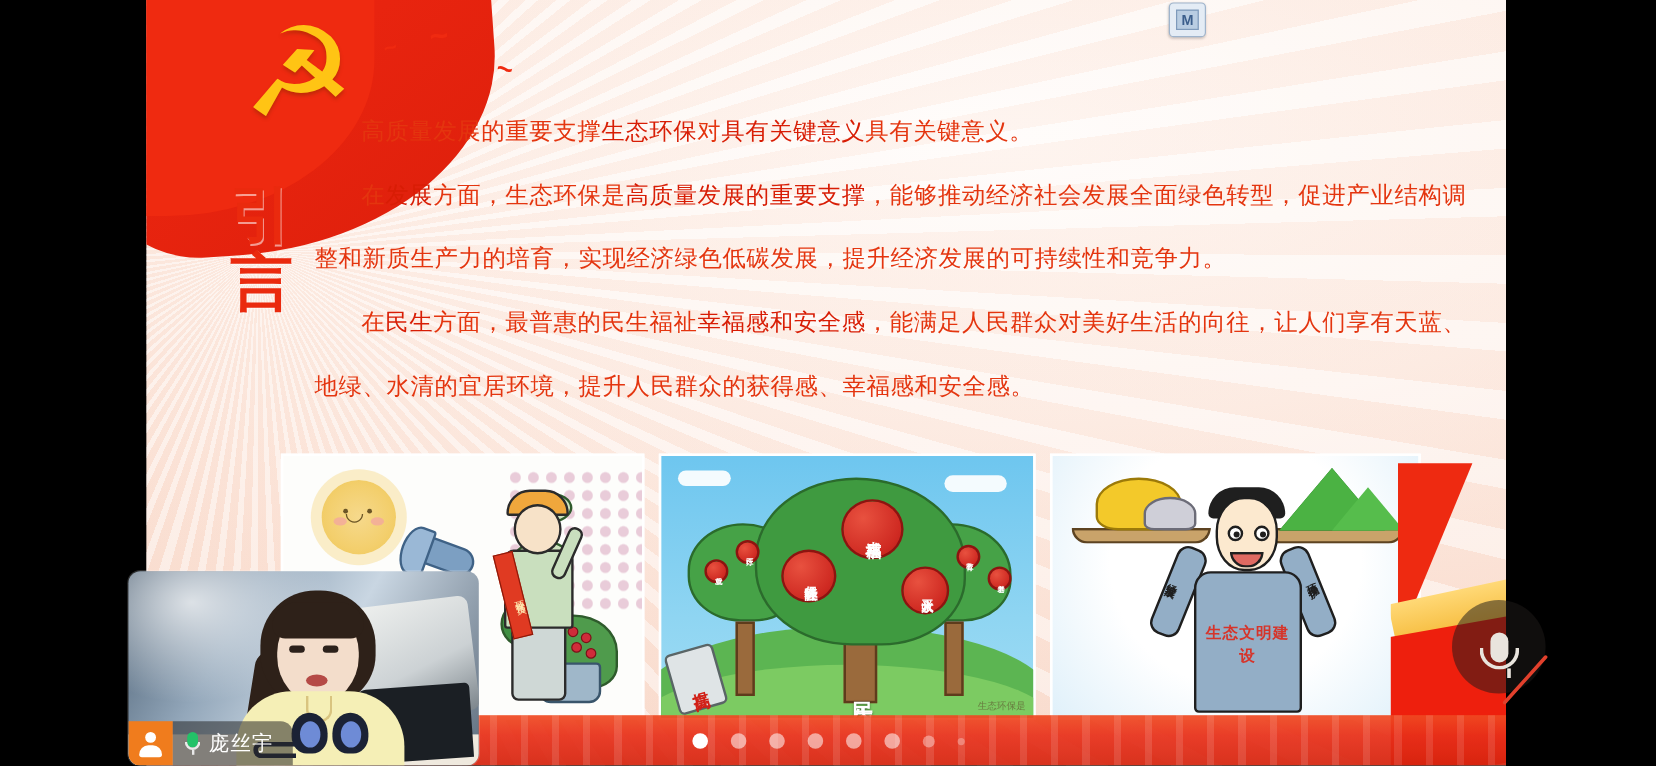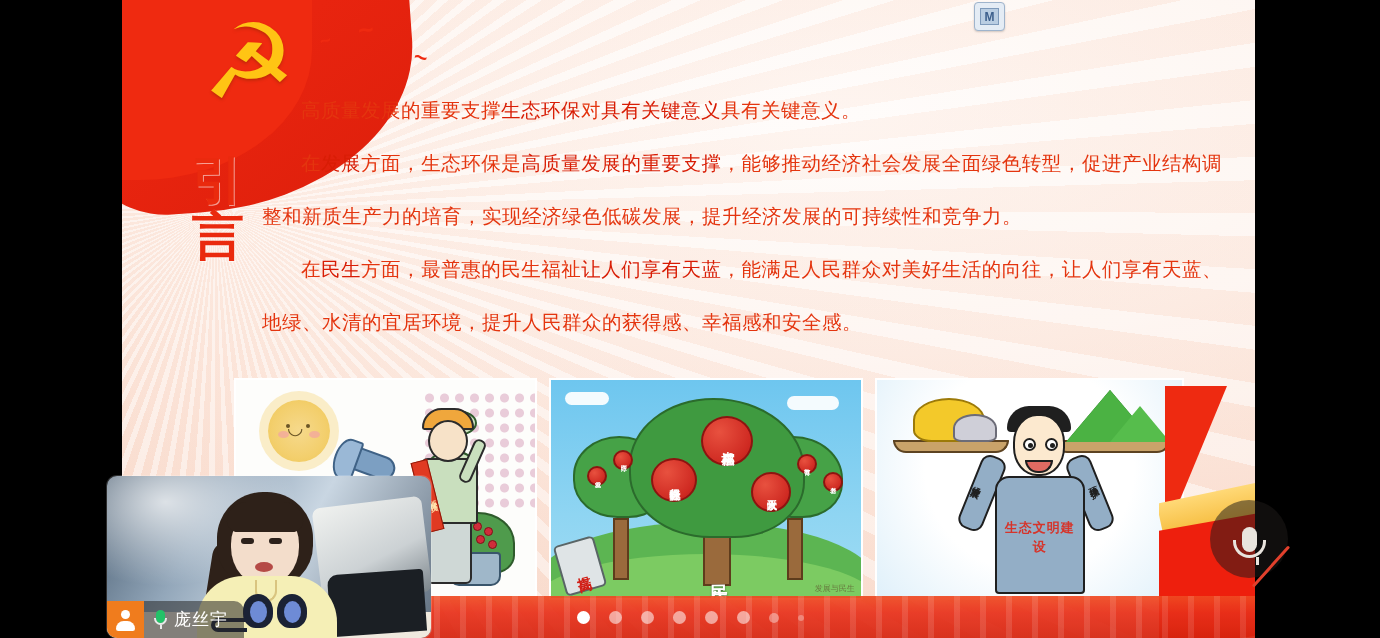--- a/index.html
+++ b/index.html
@@ -354,21 +354,21 @@
   .mic-fab .stem{
     position:absolute; left:14px; top:30px; width:3px; height:8px; background:#e9e4dd;
   }
   .mic-fab .slash{
     position:absolute; left:2px; top:38px; width:54px; height:3px;
     background:#e2402c; transform:rotate(-48deg); border-radius:2px;
   }
 
   
   .pip{
-    position:absolute; left:107px; top:476px; width:324px; height:162px;
+    position:absolute; left:107px; top:476px; width:292px; height:162px;
     border-radius:10px; overflow:hidden; z-index:50;
     background:linear-gradient(120deg,#4b5f73 0%,#93a7ba 30%,#c9d6e2 55%,#5e6d7d 100%);
     box-shadow:0 0 0 1px rgba(255,255,255,.18);
   }
   .pip .roomlight{
     position:absolute; left:-10%; top:-20%; width:70%; height:90%;
     background:radial-gradient(ellipse at 40% 40%, rgba(255,255,255,.75), rgba(255,255,255,0) 68%);
   }
   .pip .deskthing{
     position:absolute; right:4px; top:26px; width:110px; height:96px;
@@ -494,21 +494,21 @@
     <div class="bird b3">~</div>
 
     <div class="lead-title">
       <span>引</span>
       <span>言</span>
     </div>
 
     <div class="copy" id="copy">
         <p><span>高质量发展的重要支撑</span><b>生态环保</b><span>对</span><b>具有关键意义</b><span>具有关键意义。</span></p>
         <p><span>在</span><b>发展</b><span>方面，生态环保是</span><b>高质量发展的重要支撑</b><span>，能够推动经济社会发展全面绿色转型，促进产业结构调整和新质生产力的培育，实现经济绿色低碳发展，提升经济发展的可持续性和竞争力。</span></p>
-        <p><span>在</span><b>民生</b><span>方面，最普惠的民生福祉</span><b>让人们享有天蓝</b><span>，能满足人民群众对美好生活的向往，让人们享有天蓝、地绿、水清的宜居环境，提升人民群众的获得感、幸福感和安全感。</span></p>
+        <p><span>在</span><b>民生</b><span>方面，最普惠的民生福祉</span><b>幸福感和安全感</b><span>，能满足人民群众对美好生活的向往，让人们享有天蓝、地绿、水清的宜居环境，提升人民群众的获得感、幸福感和安全感。</span></p>
       </div>
 
     <div class="strip">
 
       <div class="pic p1">
         <div class="bg"></div>
         <div class="blossom"></div>
         <div class="sun">
           <span class="eye l"></span>
             <span class="eye r"></span>
@@ -561,21 +561,21 @@
         <div class="apple big">幸福感</div>
         <div class="apple m1">社会保障</div>
         <div class="apple m2">收入水平</div>
         <div class="apple s1">就业</div>
         <div class="apple s2">医疗</div>
         <div class="apple s3">教育</div>
         <div class="apple s4">养老</div>
 
         <div class="trunkword">民生</div>
         <div class="can">提高</div>
-        <div class="wm">发展与民生</div>
+        <div class="wm">生态环保是</div>
       </div>
 
       <div class="pic p3">
         <div class="bg"></div>
         <div class="tray l"></div>
         <div class="tray r"></div>
         <div class="gold"></div>
         <div class="silver"></div>
         <div class="mount"></div>
         <div class="mount2"></div>

